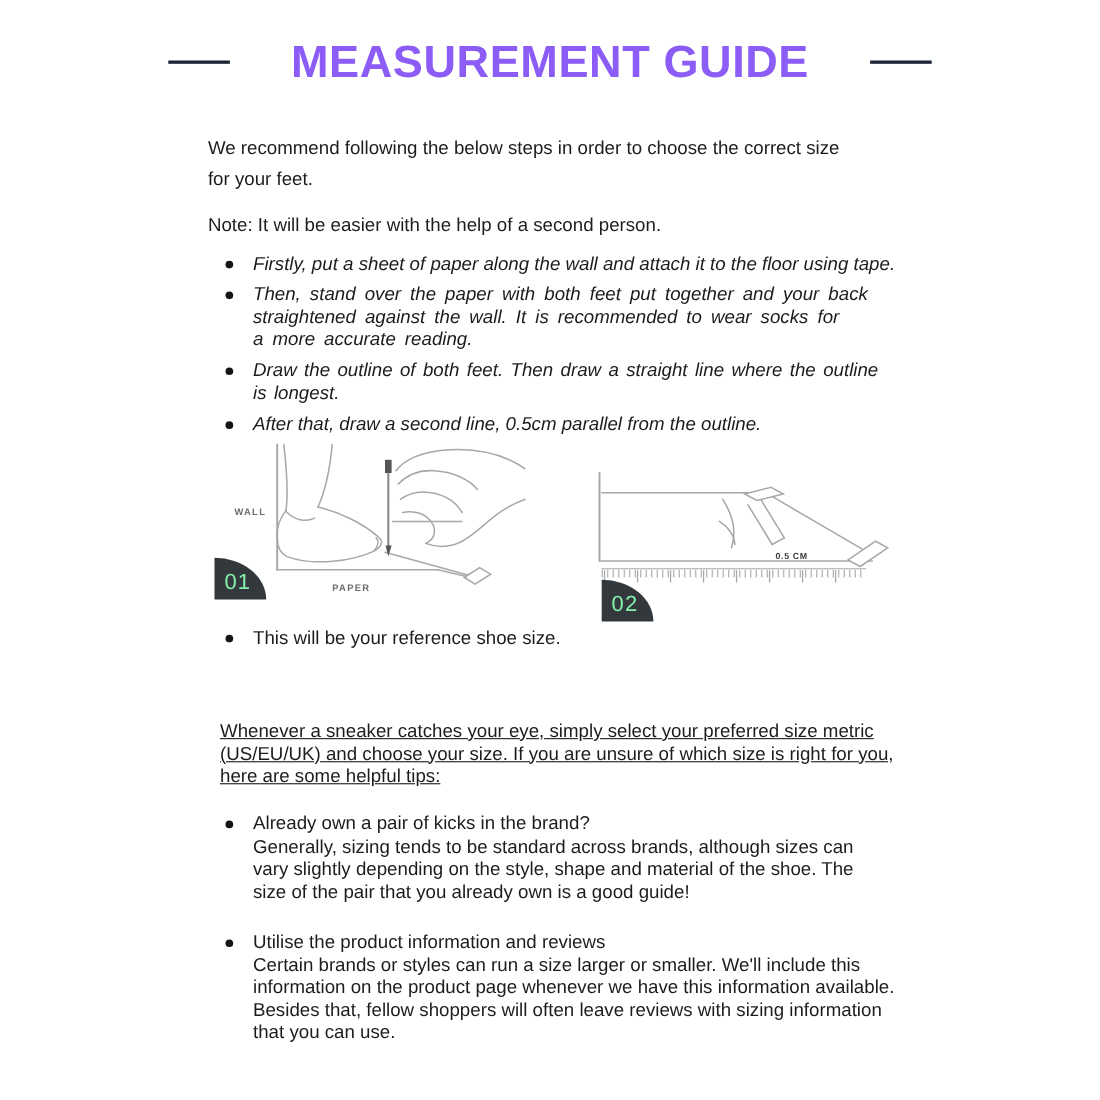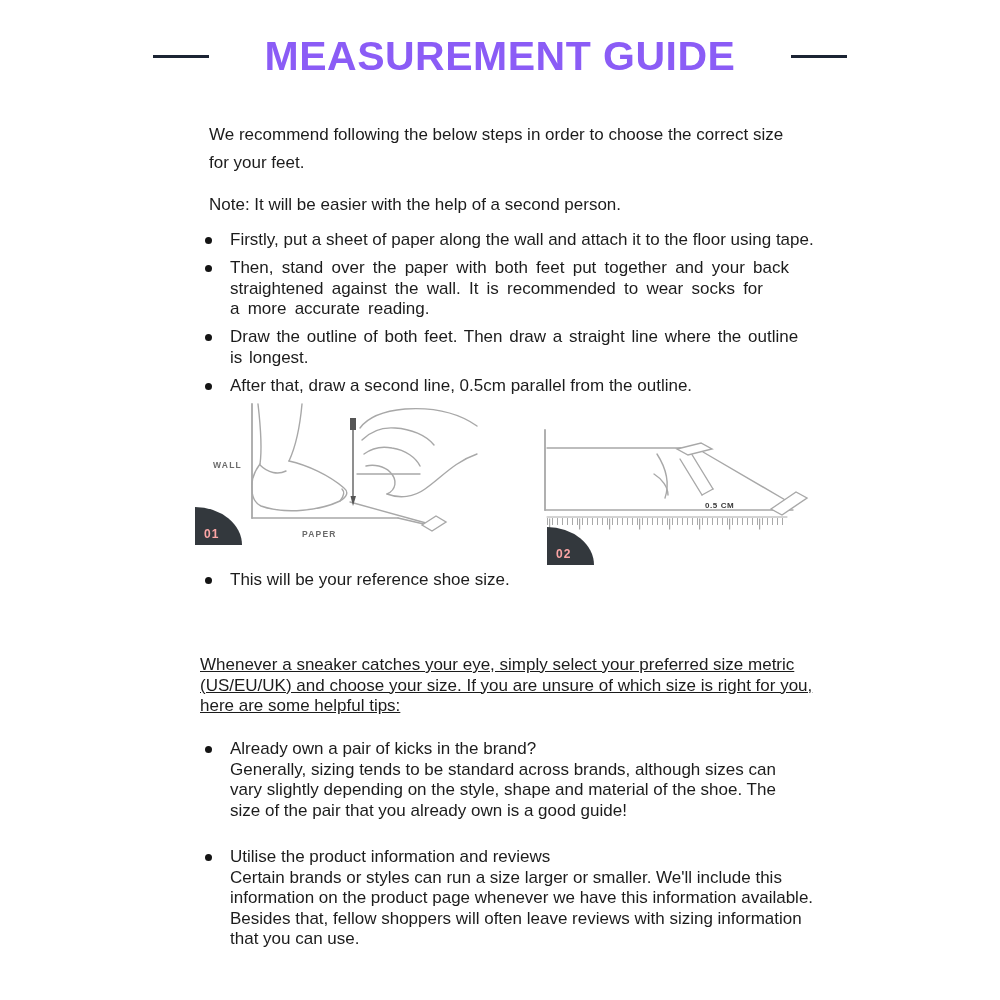--- a/index.html
+++ b/index.html
@@ -13,49 +13,49 @@
     position:absolute; top:36px; left:0; width:1000px;
     display:flex; align-items:center; justify-content:center; gap:56px;
   }
   .dash { width:56px; height:3px; background:#1b2433; }
   .title {
     font-size:41px; font-weight:800; letter-spacing:0.5px; color:#8b5cf6;
     line-height:1; white-space:nowrap;
   }
   
   .pre { white-space:pre-line; }
-  .intro { position:absolute; left:209px; top:121px; width:660px; font-size:17px; line-height:27.5px; }
+  .intro { position:absolute; left:189px; top:121px; width:660px; font-size:17px; line-height:27.5px; }
   .intro .note { margin-top:15px; }
   ul.blist { position:absolute; list-style:none; font-size:17px; line-height:20.5px; }
   ul.blist li { position:relative; padding-left:35px; }
   ul.blist li::before {
     content:""; position:absolute; left:10px; top:7px;
     width:7px; height:7px; border-radius:50%; background:#141414;
   }
   .steps   { left:195px; top:230px; width:690px; }
-  .steps li { margin-bottom:7.5px; }
+  .steps li { margin-bottom:7.5px;font-style:italic; }
   .results { left:195px; top:570px; width:690px; }
   .ws2 { word-spacing:2px; }
   .ws3 { word-spacing:3.5px; }
   .sizing-par { position:absolute; left:200px; top:655px; width:680px; font-size:17px; line-height:20.5px;text-decoration:underline; }
   .tips { left:195px; top:739px; width:690px; }
   .tips li + li { margin-top:26px; }
   
   .figure { position:absolute; }
   .fig1 { left:190px; top:402px; width:305px; height:148px; }
   .fig2 { left:505px; top:422px; width:310px; height:148px; }
   .figure svg { position:absolute; left:0; top:0; }
   .badge {
     position:absolute; left:5px; top:105px; width:47px; height:38px;
     background:#33383d; border-top-right-radius:100% 100%;
   }
   .fig2 .badge { left:3px;margin-left:39px; }
   .badge span {
-    position:absolute; left:9px; bottom:4px; color:#fca5a5;
-    font-size:12px; font-weight:bold; letter-spacing:1px;
+    position:absolute; left:9px; bottom:4px; color:#86efac;
+    font-size:20px; font-weight:normal; letter-spacing:1px;
   }
   .diag-label { font-size:8.5px; letter-spacing:1.2px; fill:#6b6b6b; font-weight:bold; }
   .diag-label-dark { font-size:8px; letter-spacing:0.6px; fill:#3a3a3a; font-weight:bold; }
   svg text { font-family:"Liberation Sans", sans-serif; }
 </style>
 </head>
 <body>
 
 <div class="page">
 

